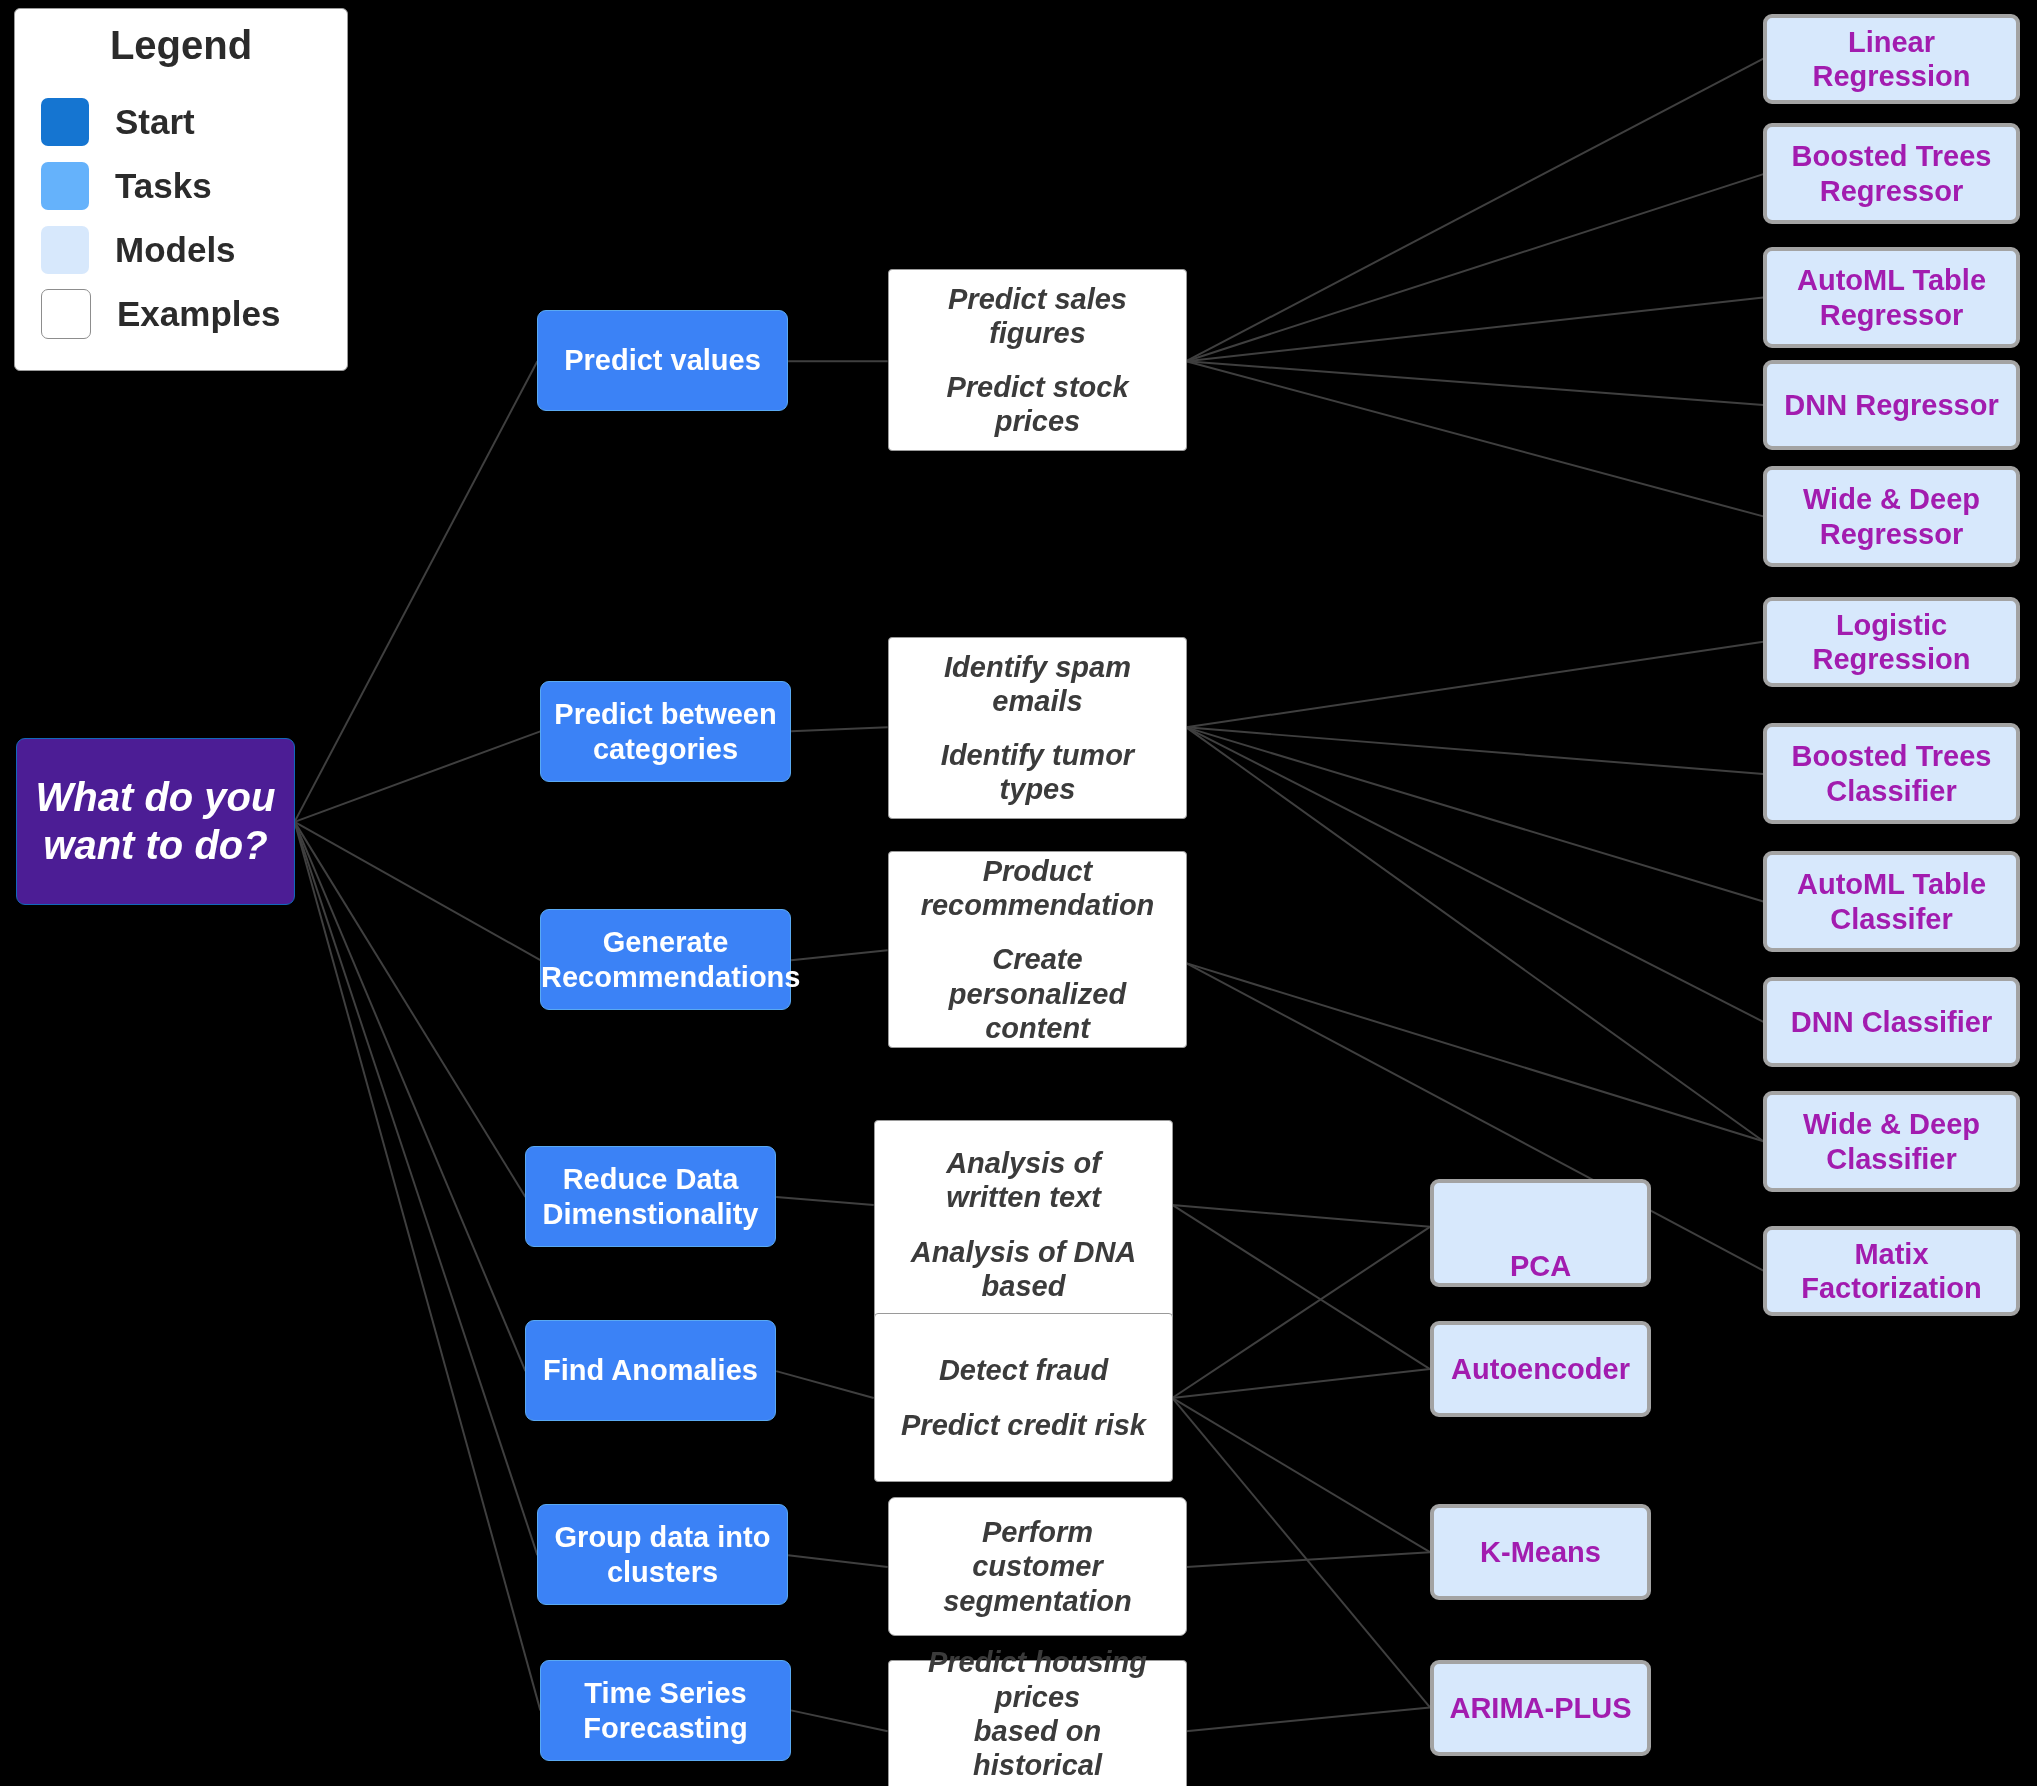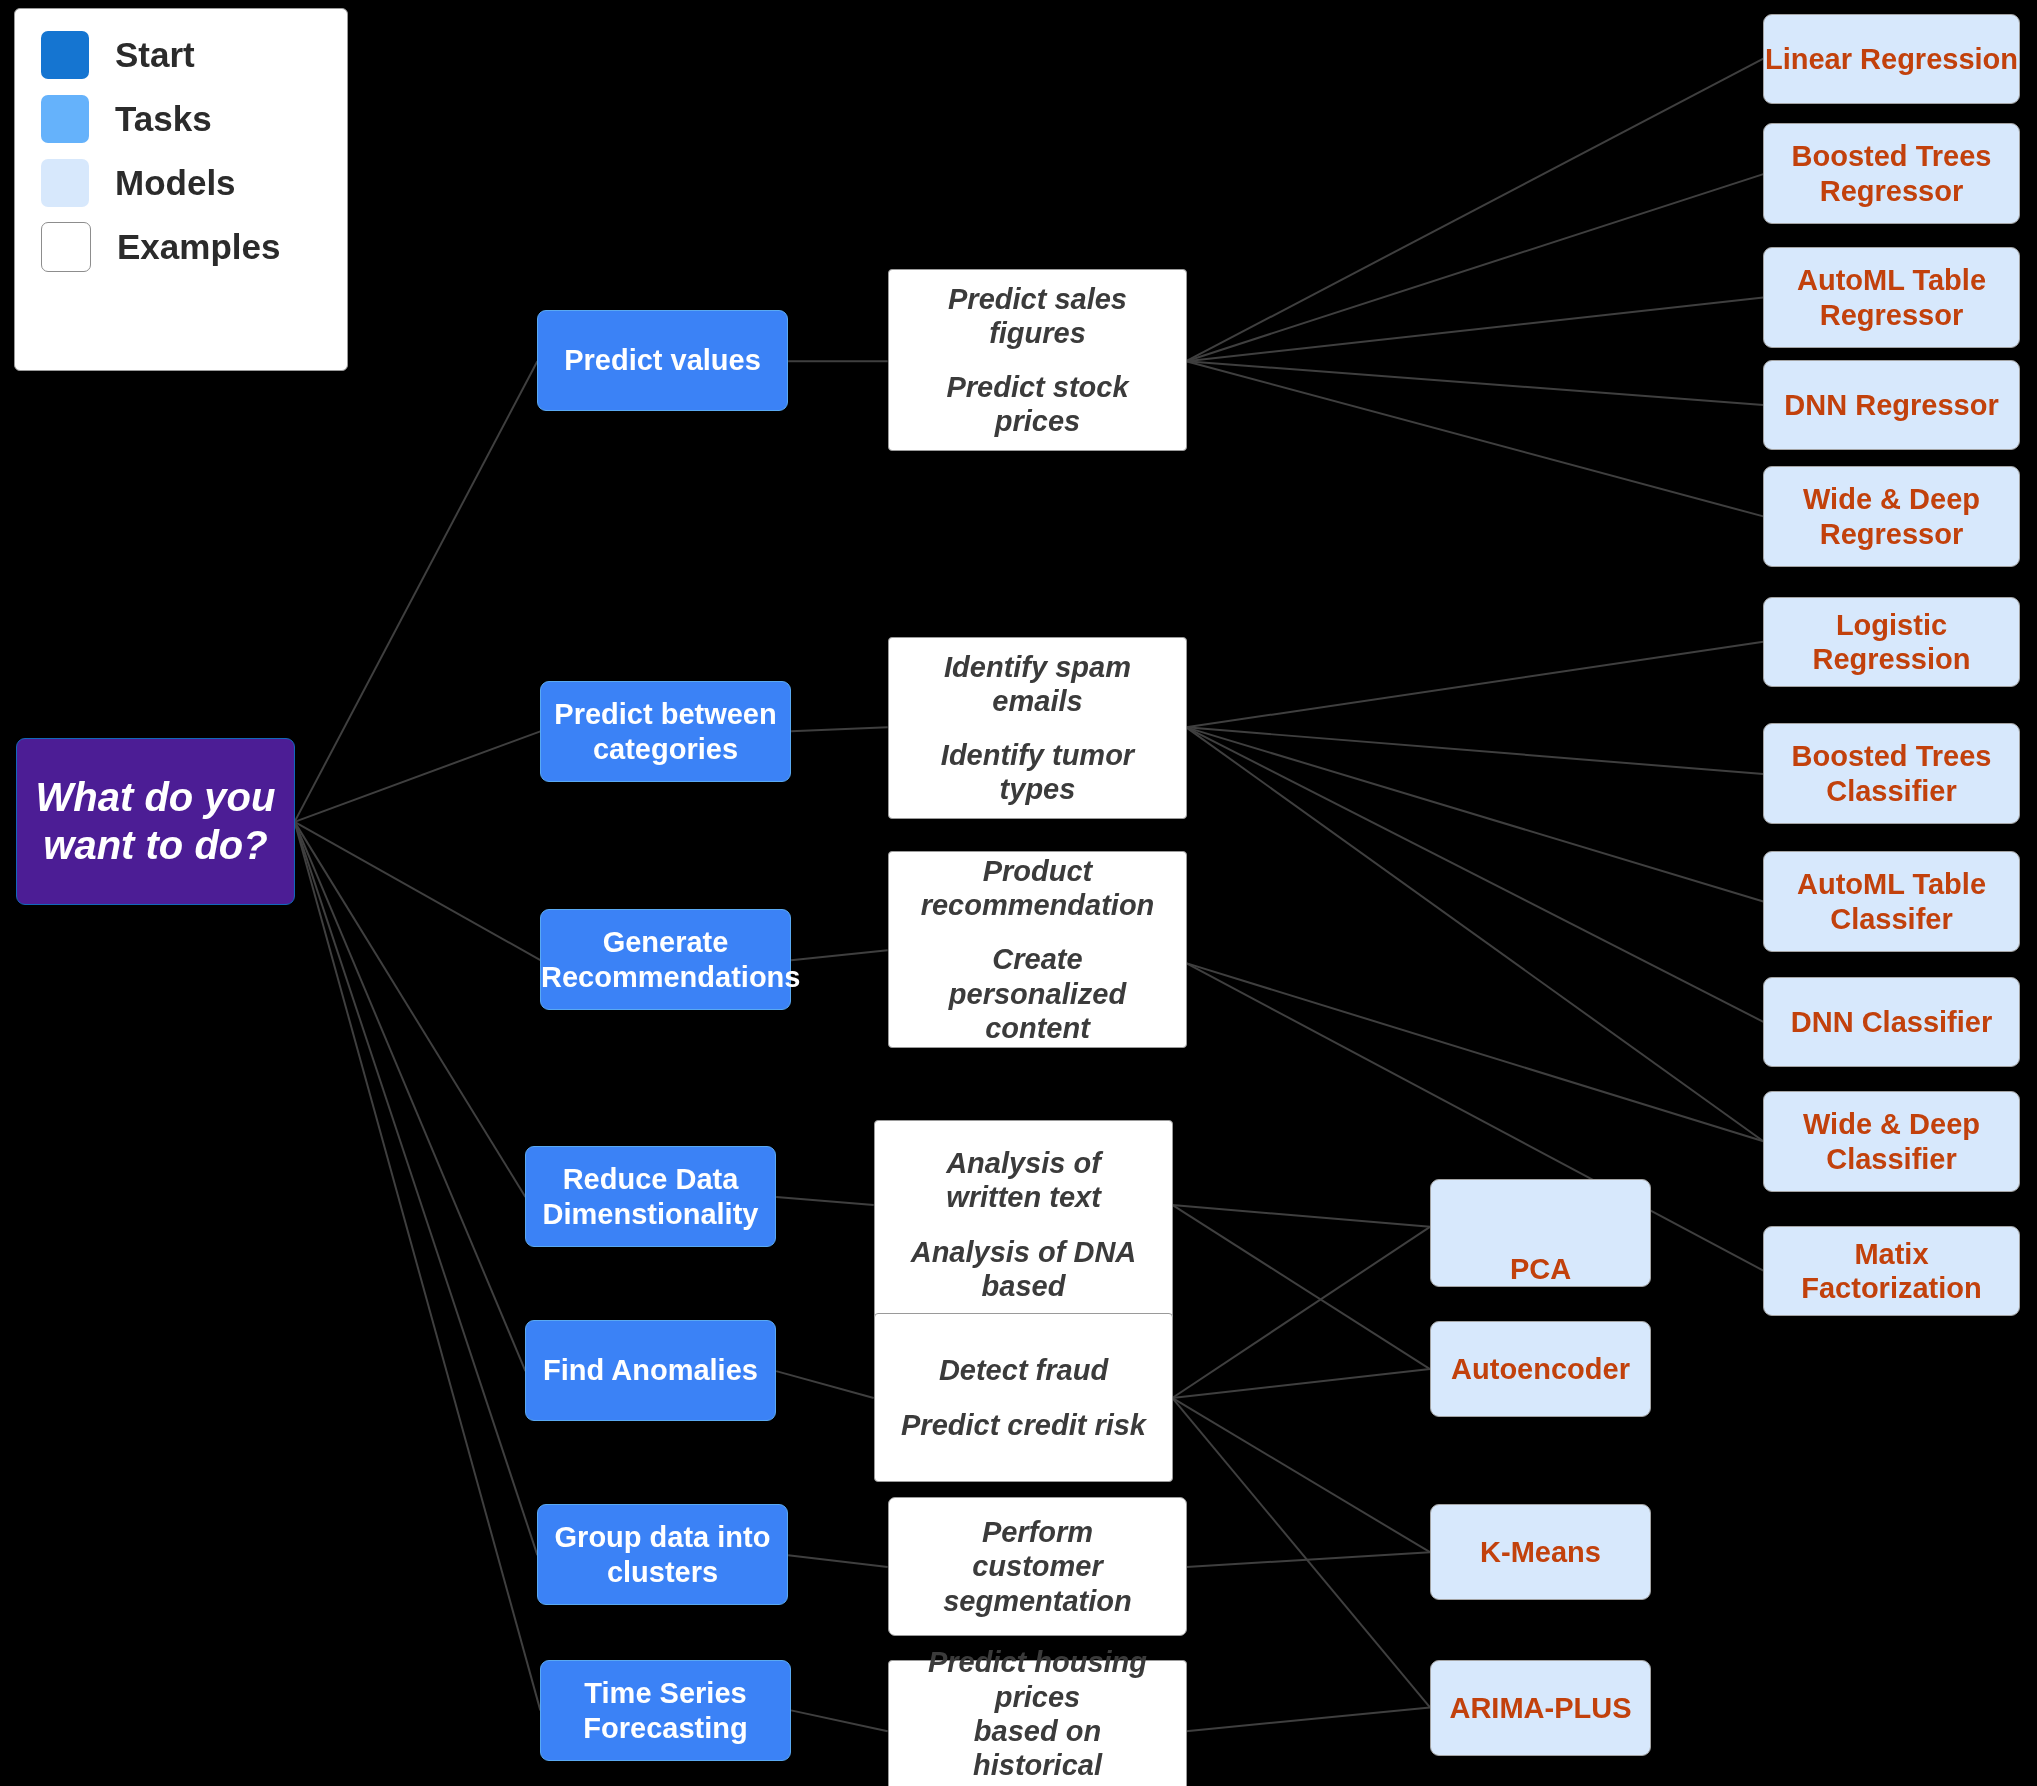--- a/index.html
+++ b/index.html
@@ -53,22 +53,22 @@
   }
   .node.task {
     background: #3b82f6;
     border: 1px solid #5aa9f2;
     color: #ffffff;
     font-weight: bold;
     font-size: 29px;
   }
   .node.model {
     background: #d7e8fc;
-    border: 1px solid #a3a3a3;
-    color: #c2410c;
+    border: 4px solid #a3a3a3;
+    color: #a21caf;
     font-weight: bold;
     font-size: 29px;
   }
   .node.example {
     background: #ffffff;
     border: 1px solid #9a9a9a;
     color: #3b3b3b;
     font-weight: bold;
     font-style: italic;
     font-size: 29px;
@@ -173,20 +173,21 @@
       <line x1="1178" y1="1405" x2="1437" y2="1560"></line>
       <line x1="1178" y1="1405" x2="1437" y2="1716"></line>
 
       <line x1="1192" y1="1575" x2="1437" y2="1560"></line>
 
       <line x1="1192" y1="1740" x2="1437" y2="1716"></line>
     </g>
   </svg>
 
   <div id="legend">
+    <div id="legend-title">Legend</div>
     <div class="legend-row">
       <span class="legend-swatch" style="background:#1575d1"></span>
       <span class="legend-text">Start</span>
     </div>
     <div class="legend-row">
       <span class="legend-swatch" style="background:#65b2fb"></span>
       <span class="legend-text">Tasks</span>
     </div>
     <div class="legend-row">
       <span class="legend-swatch" style="background:#d7e8fc"></span>

